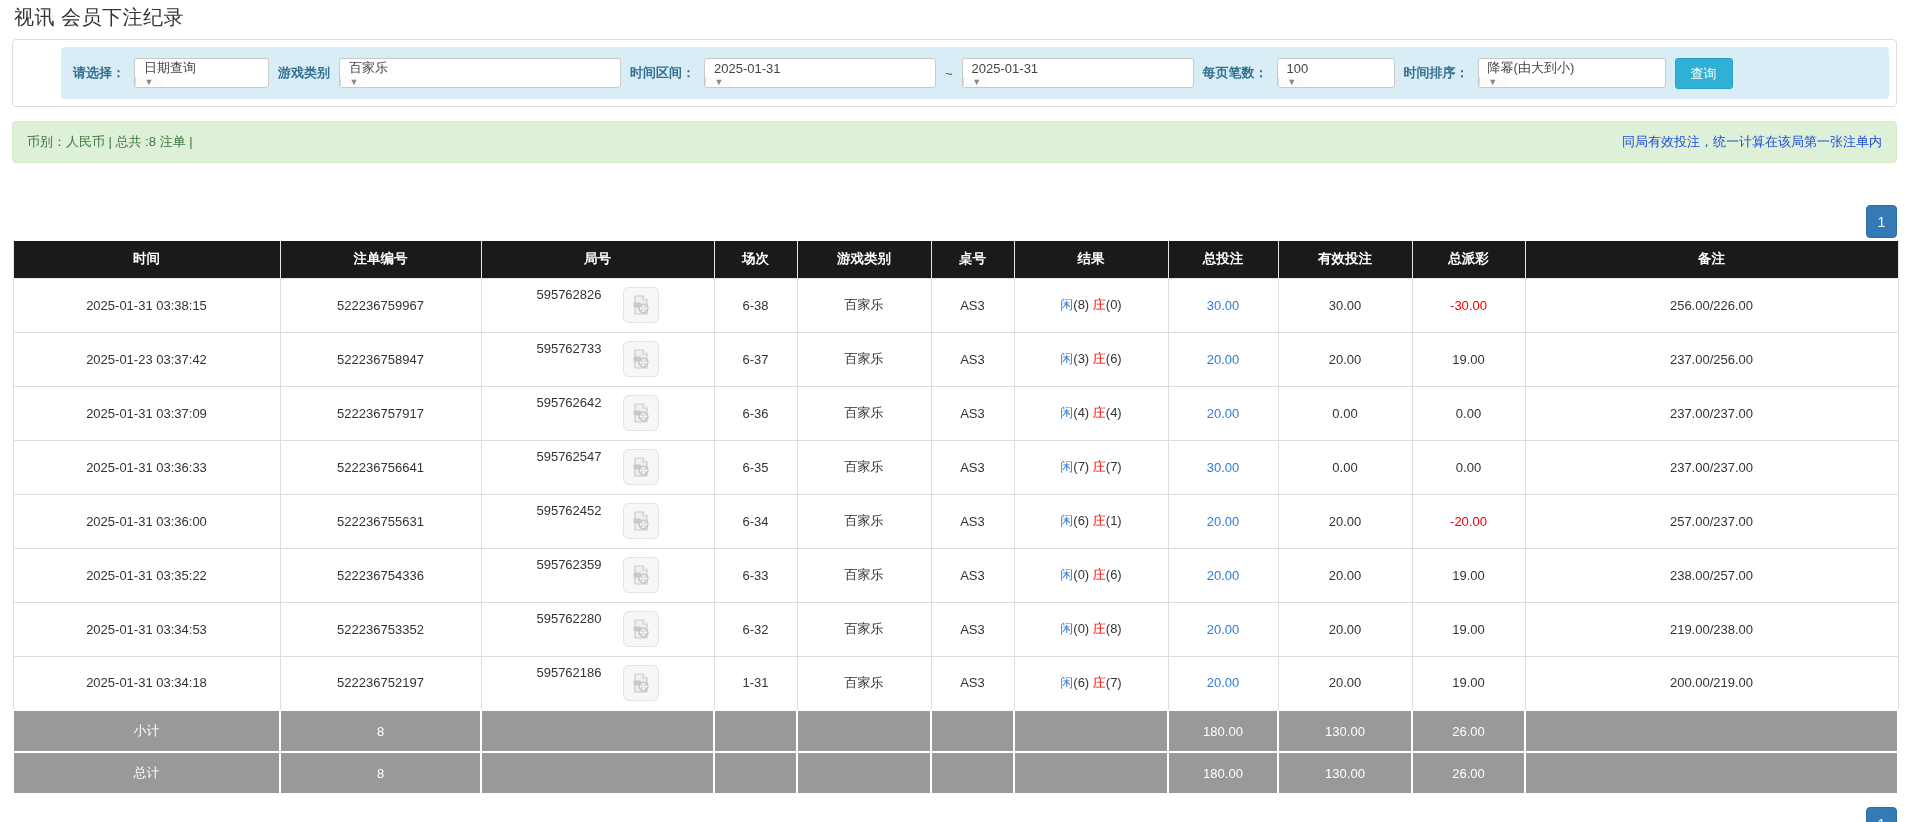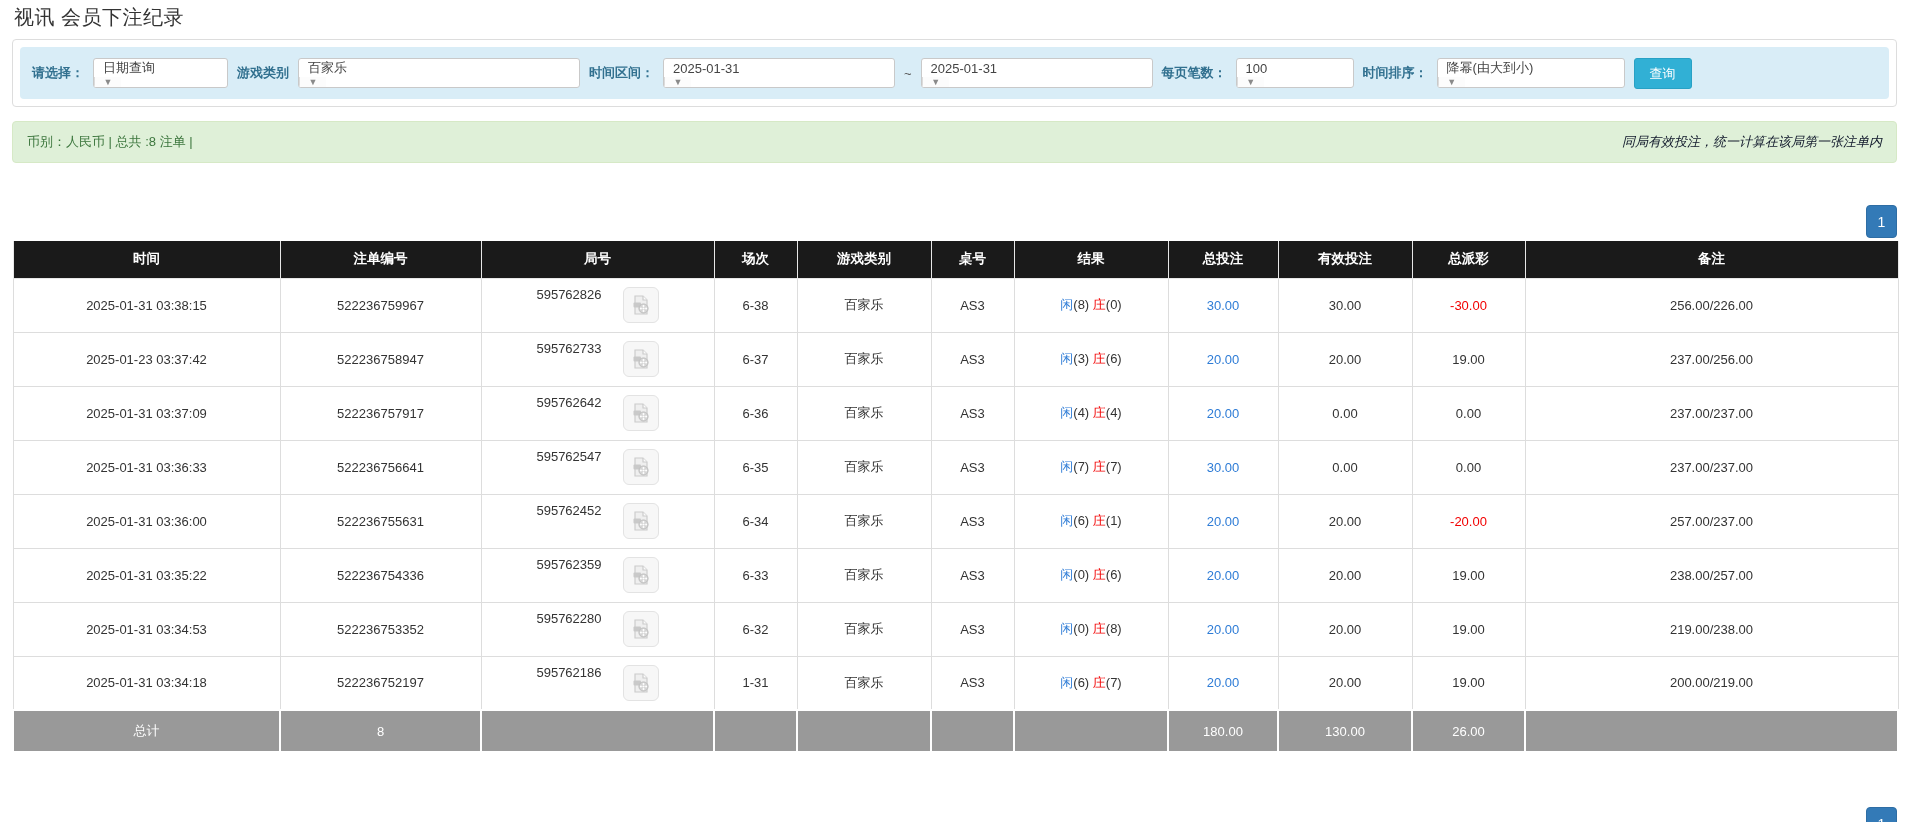--- a/index.html
+++ b/index.html
@@ -4,37 +4,37 @@
 <style>
   * { box-sizing: border-box; margin: 0; padding: 0; }
   html,body { width: 1909px; height: 822px; background:#fff; overflow:hidden; position:relative;
     font-family: "Liberation Sans", "DejaVu Sans", sans-serif; }
 
   .page-title { font-size: 20px; font-weight: 500; color:#333; margin: 4px 0 0 14px; letter-spacing: .5px; }
 
   
   .filter-panel { margin: 8px 12px 0 12px; border:1px solid #ddd; border-radius:4px; background:#fff; padding:7px; }
   .filter-bar { background:#d9edf7; border-radius:4px; height:52px; display:flex; align-items:center;
-    padding:0 12px; gap:9px; white-space:nowrap; }
+    padding:0 12px; gap:9px; white-space:nowrap;margin-left:41px; }
   .flabel { font-size:13px; font-weight:bold; color:#31708f; }
   .tilde { font-size:13px; color:#555; }
   .combo { display:flex; align-items:stretch; height:30px; background:#fff; border:1px solid #c9c9c9;
     border-radius:3px; overflow:hidden;flex-direction:column; }
   .combo .val { flex:1; display:flex; align-items:center; padding:0 9px; font-size:13px; color:#444; }
   .combo .arrow { width:27px; display:flex; align-items:center; justify-content:center;
     border-left:1px solid #dcdcdc; background:#fcfcfc; color:#8a8a8a; font-size:9px; cursor:pointer; }
   .w1{width:135px}.w2{width:282px}.w3{width:232px}.w4{width:232px}.w5{width:118px}.w6{width:188px}
   .btn-search { background:#31b0d5; color:#fff; border:1px solid #28a1c5; border-radius:3px;
     font-size:13px; padding:6px 15px; height:31px; cursor:pointer; }
 
   
   .summary-bar { margin:14px 12px 0 12px; height:42px; background:#dff0d8; border:1px solid #d6e9c6;
     border-radius:4px; display:flex; align-items:center; justify-content:space-between; padding:0 14px;gap:48px; }
   .summary-left { font-size:13px; color:#3c763d; }
-  .summary-right { font-size:13px; color:#0f172a;font-style:italic; }
+  .summary-right { font-size:13px; color:#1d4ed8; }
 
   
   .pager-row { margin:42px 12px 0 12px; height:33px; display:flex; justify-content:flex-end; }
   .page-btn { min-width:31px; height:33px; background:#337ab7; border:1px solid #2e6da4; border-radius:4px;
     color:#fff; font-size:14px; display:flex; align-items:center; justify-content:center; cursor:pointer; }
   .pager-bottom { position:absolute; right:12px; top:807px; }
 
   
   table.records { width:1885px; margin:3px 12px 0 12px; border-collapse:collapse; table-layout:fixed; }
   thead th { background:#1a1a1a; color:#fff; font-size:13.5px; font-weight:bold; height:37px;
@@ -412,30 +412,43 @@
     <td>
       <a class="bet-link">20.00</a>
     </td>
     <td>20.00</td>
     <td class="payout">19.00</td>
     <td>200.00/219.00</td>
   </tr>
     </tbody>
   <tfoot>
     <tr>
-      <td>总计</td>
+      <td>小计</td>
       <td>8</td>
       <td></td>
         <td></td>
         <td></td>
       <td></td>
         <td></td>
       <td>180.00</td>
       <td>130.00</td>
       <td>26.00</td>
       <td></td>
     </tr>
+    <tr>
+      <td>总计</td>
+      <td>8</td>
+      <td></td>
+        <td></td>
+        <td></td>
+      <td></td>
+        <td></td>
+      <td>180.00</td>
+      <td>130.00</td>
+      <td>26.00</td>
+      <td></td>
+    </tr>
   </tfoot>
 </table>
 
 <div class="pager-bottom">
   <div class="page-btn">1</div>
 </div>
 
 </body></html>

